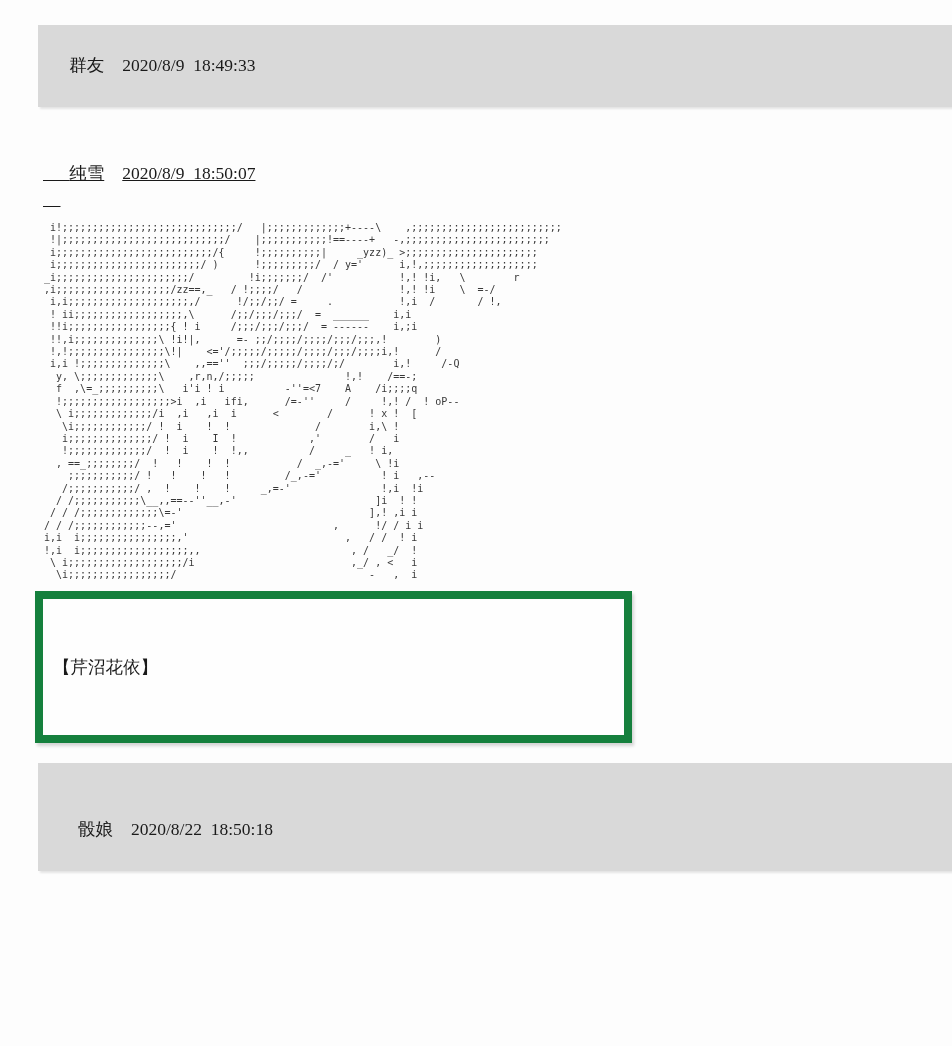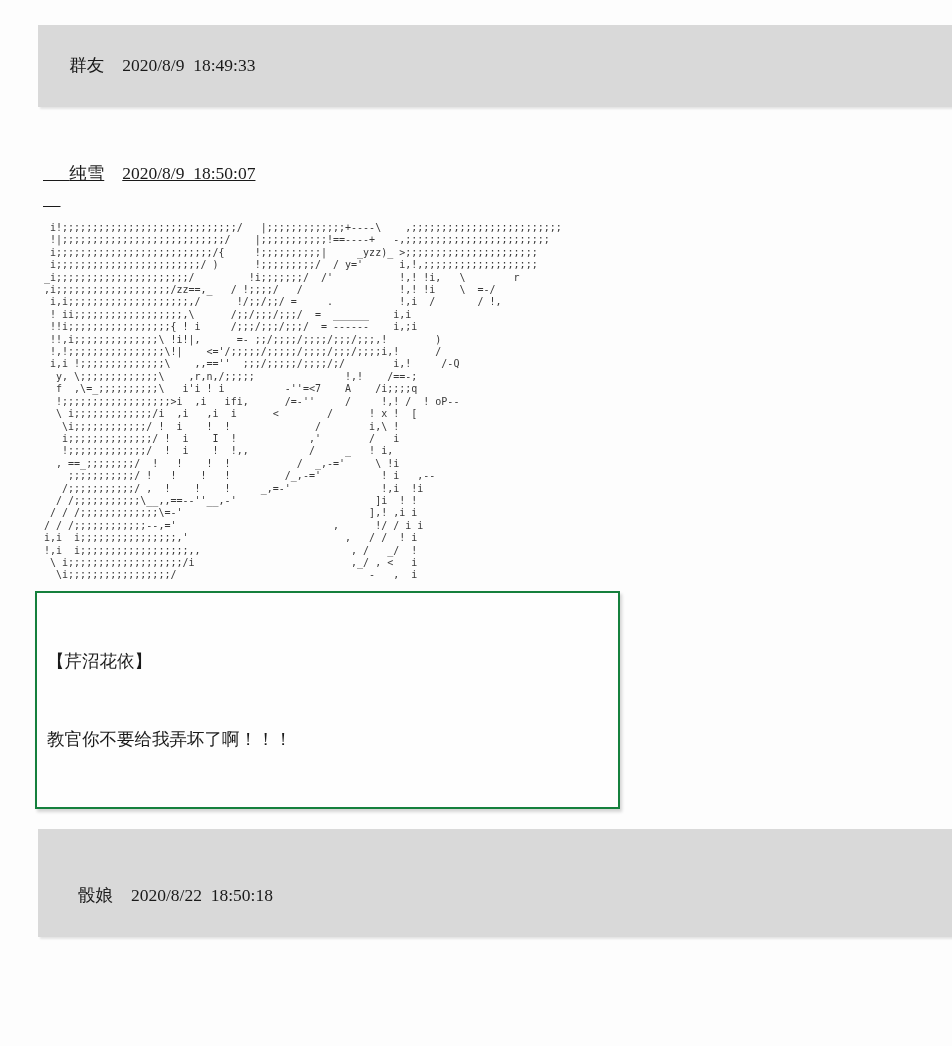--- a/index.html
+++ b/index.html
@@ -21,21 +21,21 @@
   .chat-header .dt{margin-left:18px;}
   .white-header{margin:27px 0 0 5px;text-decoration:underline;}
   .group-second{margin-top:26px;}
   .aa{
     font-family:"DejaVu Sans Mono",monospace;
     color:#383838;white-space:pre;margin:0;
   }
   .aa-big{font-size:10px;line-height:12.4px;margin:10px 0 0 6px;}
   .quote-box{
     box-sizing:content-box;
-    border:2px solid #15803d;background:#fefefe;
+    border:8px solid #15803d;background:#fefefe;
     box-shadow:2px 3px 3px rgba(0,0,0,0.16);
     padding:3px 10px;
     font-size:17.5px;line-height:26px;white-space:pre;
   }
   .quote-box-big{width:561px;margin:9px 0 0 -3px;}
   .mt-gray2{margin-top:20px;}
 </style>
 </head>
 <body>
 
@@ -75,21 +75,20 @@
    /;;;;;;;;;;;/ ,  !    !    !     _,=-'               !,i  !i
   / /;;;;;;;;;;;\__,,==--''__,-'                       ]i  ! !
  / / /;;;;;;;;;;;;;\=-'                               ],! ,i i
 / / /;;;;;;;;;;;;--,='                          ,      !/ / i i
 i,i  i;;;;;;;;;;;;;;;;,'                          ,   / /  ! i
 !,i  i;;;;;;;;;;;;;;;;;;,,                         , /   _/  !
  \ i;;;;;;;;;;;;;;;;;;;/i                          ,_/ , &lt;   i
   \i;;;;;;;;;;;;;;;;;/                                -   ,  i</pre>
     <div class="quote-box quote-box-big">
       <div>【芹沼花依】</div>
-      <div>教官你不要给我弄坏了啊！！！</div>
     </div>
   </section>
 
   <section class="msg-gray mt-gray2">
     <div>
     </div>
     <div class="group-second">
       <div class="chat-header">
         <span class="name">骰娘</span><span class="dt">2020/8/22  18:50:18</span>
       </div>

